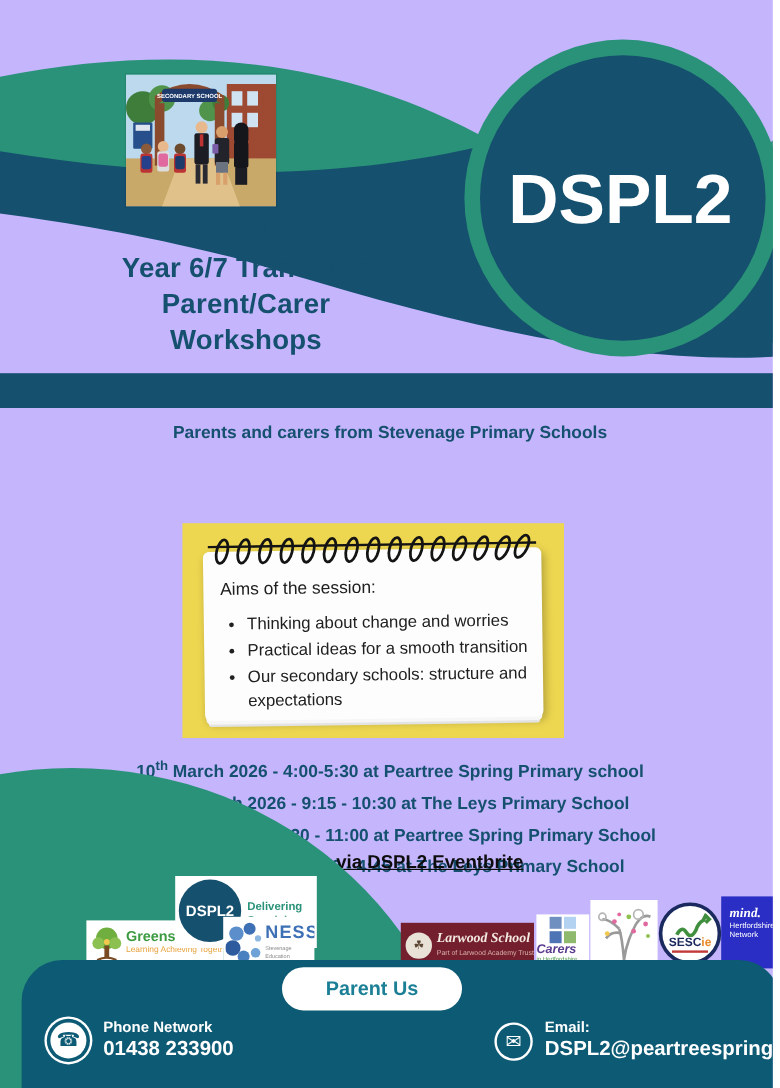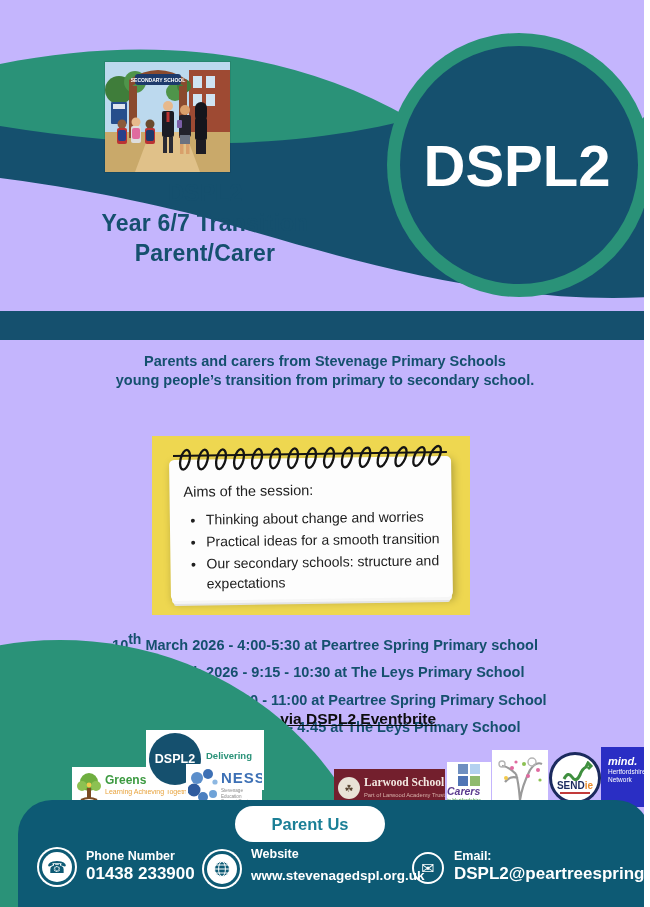--- a/index.html
+++ b/index.html
@@ -24,21 +24,21 @@
     box-shadow:0 4px 0 -1px #f6f6f6,0 8px 0 -3px #e3e3e3,2px 3px 8px rgba(0,0,0,.28);}
   .spiral{position:absolute;left:4px;top:-13px;width:274px;height:28px;}
   .note-body{position:absolute;left:14px;top:24px;right:8px;color:#202020;}
   .note-heading{font-size:14.5px;margin:0 0 10px 0;}
   .note-body ul{margin:0;padding-left:22px;}
   .note-body li{font-size:14px;line-height:20px;margin:2px 0;}
 
   
   .sessions{position:absolute;left:0;top:629px;width:650px;text-align:center;
     color:#15506e;font-weight:700;font-size:14.5px;line-height:21.5px;}
-  .sessions sup{font-size:14px;}
+  .sessions sup{font-size:11px;}
   .booking{position:absolute;left:0;top:710px;width:650px;text-align:center;}
   .booking a{color:#0d0d0d;font-weight:700;font-size:15.5px;text-decoration:underline;}
 
   
   .teal-blob{position:absolute;left:-270px;top:640px;width:660px;height:620px;border-radius:50%;background:#2a9278;}
 
   
   .logo-card{position:absolute;background:#fff;overflow:hidden;}
   .lg-brain{left:20px;top:746px;width:58px;height:58px;text-align:center;}
   .brain-blob{width:30px;height:24px;margin:6px auto 0;background:#f2a7c0;border-radius:55% 45% 50% 50%;border:2px solid #e187a8;}
@@ -66,37 +66,37 @@
   .sesc-tag{position:absolute;left:35px;top:24px;font-size:4.6px;color:#8a8a8a;line-height:5.6px;}
 
   .lg-send{left:263px;top:764px;width:67px;height:43px;background:#f0a6c6;}
   .send-fig{position:absolute;left:2px;top:4px;width:28px;height:26px;}
   .send-title{position:absolute;left:31px;top:5px;font-size:8px;font-weight:800;color:#1c1b4e;line-height:9px;}
   .send-tag{position:absolute;left:3px;top:30px;width:62px;font-size:4.8px;color:#3a1f37;text-align:center;}
 
   .lg-larwood{left:334px;top:769px;width:111px;height:39px;background:#731f2d;}
   .larwood-emblem{position:absolute;left:4px;top:8px;width:22px;height:22px;border-radius:50%;background:#e9e2d6;
     display:flex;align-items:center;justify-content:center;font-size:10px;color:#5a4632;}
-  .larwood-title{position:absolute;left:30px;top:7px;font-size:11.5px;font-weight:700;color:#f3e9e2;
+  .larwood-title{position:absolute;left:30px;top:7px;font-size:11.5px;font-style:italic;font-weight:700;color:#f3e9e2;
     font-family:"Liberation Serif",serif;white-space:nowrap;}
   .larwood-tag{position:absolute;left:30px;top:23px;font-size:5.8px;color:#d9b2ab;white-space:nowrap;}
 
   .lg-carers{left:447px;top:762px;width:44px;height:47px;}
   .carers-squares{width:22px;height:22px;margin:2px auto 0;display:grid;grid-template-columns:10px 10px;grid-gap:2px;}
   .carers-squares i{width:10px;height:10px;display:block;}
   .carers-title{font-size:10.5px;font-weight:700;font-style:italic;color:#5a3b8e;line-height:11px;}
   .carers-tag{font-size:5px;color:#4c9a4c;}
 
   .lg-tree{left:492px;top:750px;width:56px;height:56px;}
   .lg-nessie{left:549px;top:752px;width:52px;height:52px;border-radius:50%;border:3px solid #1b2a5e;box-sizing:border-box;text-align:center;}
   .nessie-title{font-size:10px;font-weight:800;color:#1b2a5e;margin-top:25px;}
   .nessie-title .ie{color:#e98a2b;}
   .nessie-line{width:30px;height:2px;background:#c23a3a;margin:1px auto 0;}
   .lg-mind{left:601px;top:747px;width:49px;height:60px;background:#2a2ec4;color:#fff;}
-  .mind-title{font-size:11px;font-style:italic;font-weight:700;margin:8px 0 1px 7px;}
+  .mind-title{font-size:11px;font-style:italic;font-weight:700;margin:8px 0 1px 7px;font-family:Liberation Serif, serif;}
   .mind-tag{font-size:6.5px;line-height:8px;margin-left:7px;}
 
   
   .contact-band{position:absolute;left:18px;top:800px;width:632px;height:107px;background:#0d5a74;
     border-top-left-radius:34px;border-top-right-radius:34px;}
   .contact-pill{position:absolute;left:217px;top:6px;width:150px;height:36px;background:#ffffff;border-radius:19px;
     border:none;color:#1b7f96;font-weight:700;font-size:16.5px;font-family:inherit;cursor:pointer;
     display:flex;align-items:center;justify-content:center;}
   .contact-item{position:absolute;color:#ffffff;}
   .c-icon{position:absolute;width:30px;height:30px;border-radius:50%;background:#fff;color:#0d5a74;
@@ -174,27 +174,27 @@
         <path d="M90,46 a6,6 0 0 1 12,0 l0,8 a6,6 0 0 1 -12,0 Z" fill="#15151c"></path>
         <rect x="90" y="56" width="12" height="22" rx="2" fill="#15151c"></rect>
         <rect x="91" y="78" width="10" height="14" fill="#1c1c24"></rect>
     </g>
   </svg>
 
   <div class="title-block">
     <div>DSPL2</div>
     <div>Year 6/7 Transition</div>
     <div>Parent/Carer</div>
+    <div>Workshops</div>
   </div>
 
   <div class="navy-band"></div>
 
   <div class="intro">
     <div>Parents and carers from Stevenage Primary Schools</div>
-    <div>young people’s transition from primary to secondary school.</div>
   </div>
 
   <div class="aims-card">
     <div class="note">
       <svg class="spiral" viewBox="0 0 274 28">
         <line x1="0" y1="9" x2="274" y2="9" stroke="#141414" stroke-width="2"></line>
         <g stroke="#141414" stroke-width="2.3" fill="none">
           <ellipse cx="12" cy="13" rx="4.5" ry="10" transform="rotate(14 12 13)"></ellipse>
           <ellipse cx="30" cy="13" rx="4.5" ry="10" transform="rotate(14 30 13)"></ellipse>
           <ellipse cx="48" cy="13" rx="4.5" ry="10" transform="rotate(14 48 13)"></ellipse>
@@ -301,58 +301,40 @@
       <circle cx="36" cy="26" r="2" fill="#e06a9f"></circle>
         <circle cx="48" cy="30" r="1.6" fill="#8cc152"></circle>
       <circle cx="24" cy="12" r="1.6" fill="#e06a9f"></circle>
     </svg>
   </div>
 
   <div class="logo-card lg-nessie">
     <svg style="position:absolute;left:10px;top:6px" width="32" height="20" viewBox="0 0 32 20">
       <path d="M2,18 Q6,10 10,16 Q14,22 18,14 Q20,8 24,6 L26,2 L29,5 L26,8" stroke="#3f8f3f" stroke-width="3" fill="none"></path>
     </svg>
-    <div class="nessie-title"><span>SEND</span><span class="ie">ie</span></div>
+    <div class="nessie-title"><span>SESC</span><span class="ie">ie</span></div>
     <div class="nessie-line"></div>
   </div>
 
   <div class="logo-card lg-mind">
     <div class="mind-title">mind.</div>
     <div class="mind-tag"><span>Hertfordshire</span><br><span>Network</span></div>
   </div>
 
   <div class="contact-band">
     <button class="contact-pill">Parent Us</button>
 
     <div class="contact-item" style="left:20px;top:44px;width:170px;height:50px">
       <div class="c-icon" style="left:4px;top:8px">☎</div>
       <div style="position:absolute;left:48px;top:4px">
-        <div class="c-label">Phone Number</div>
+        <div class="c-label">Phone Network</div>
         <div class="c-value">01438 233900</div>
       </div>
     </div>
 
-    <div class="contact-item" style="left:185px;top:44px;width:200px;height:56px">
-      <div class="c-icon" style="left:4px;top:10px">
-        <svg width="18" height="18" viewBox="0 0 18 18">
-            <circle cx="9" cy="9" r="7.5" fill="#0d5a74"></circle>
-            <g stroke="#ffffff" stroke-width="1" fill="none">
-              <circle cx="9" cy="9" r="7.5"></circle>
-              <ellipse cx="9" cy="9" rx="3.4" ry="7.5"></ellipse>
-              <line x1="1.5" y1="9" x2="16.5" y2="9"></line>
-              <line x1="2.6" y1="5" x2="15.4" y2="5"></line>
-              <line x1="2.6" y1="13" x2="15.4" y2="13"></line>
-            </g>
-          </svg>
-      </div>
-      <div style="position:absolute;left:48px;top:2px">
-        <div class="c-label">Website</div>
-        <div class="c-value big" style="margin-top:4px">www.stevenagedspl.org.uk</div>
-      </div>
-    </div>
 
     <div class="contact-item" style="left:390px;top:44px;width:240px;height:50px">
       <div class="c-icon outline" style="left:4px;top:8px">✉</div>
       <div style="position:absolute;left:46px;top:4px">
         <div class="c-label">Email:</div>
         <div class="c-value">DSPL2@peartreespring.herts.sch.uk</div>
       </div>
     </div>
   </div>
 

